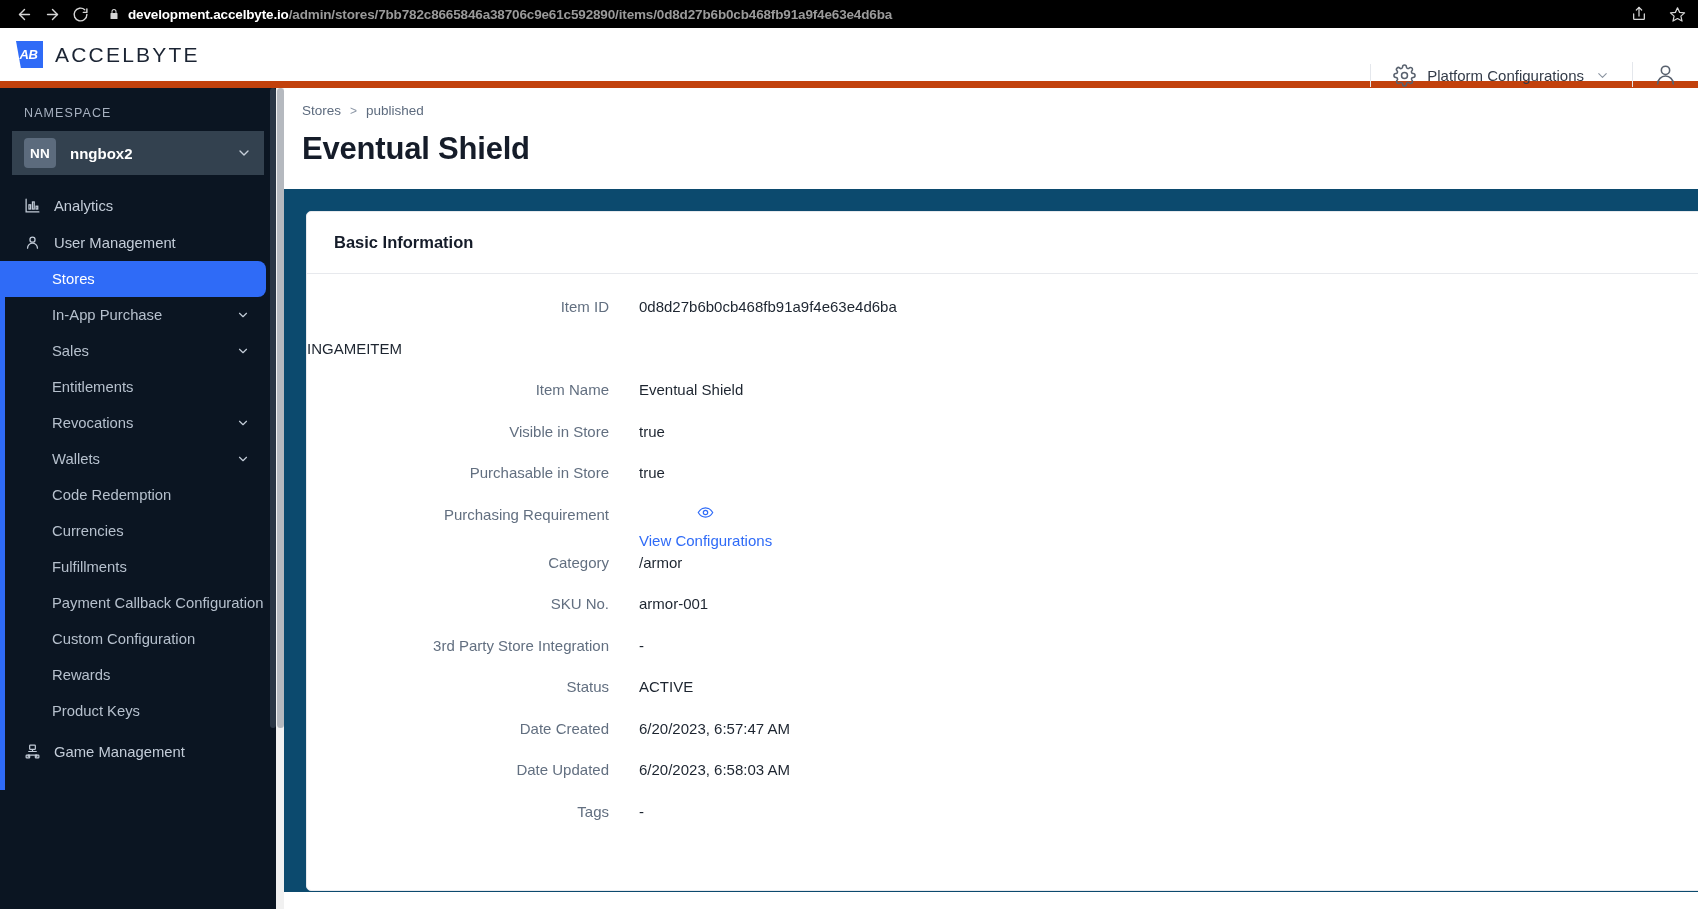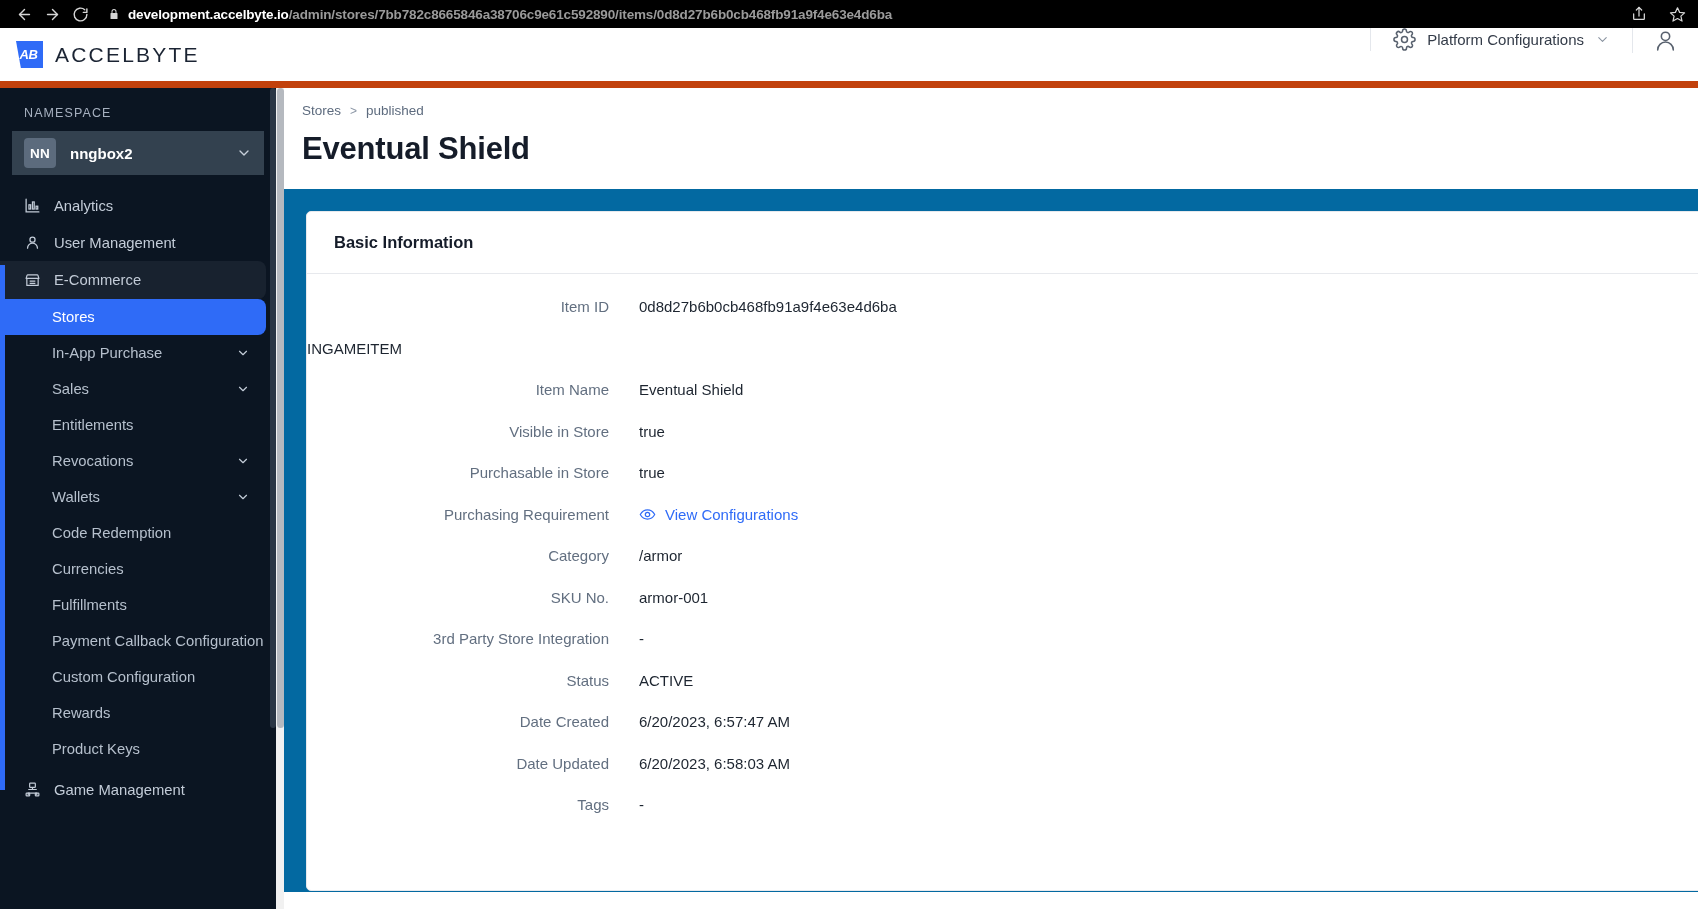--- a/index.html
+++ b/index.html
@@ -55,21 +55,21 @@
     color: #ffffff; font-size: 13px; font-weight: 700;
     font-style: italic; letter-spacing: -0.5px;
     transform: translateX(-1px);
   }
   .brand-name {
     font-size: 21px; color: #1b2433;
     letter-spacing: 2.2px; font-weight: 400;
   }
   .header-right {
     position: absolute; right: 0; top: 0; height: 59px;
-    display: flex; align-items: flex-start;
+    display: flex; align-items: flex-end;
   }
   .platform-config {
     display: flex; align-items: center; gap: 11px;
     padding: 0 22px;
     border-left: 1px solid #e4e7ec;
     cursor: pointer;
   }
   .platform-config-label { font-size: 15px; color: #333b48; }
   .account-btn {
     display: flex; align-items: center; justify-content: center;
@@ -195,21 +195,21 @@
   .crumb a { color: #5d6b7e; text-decoration: none; cursor: pointer; }
   .crumb .sep { color: #8b96a5; font-size: 12px; }
 
   .page-title {
     font-size: 31px; font-weight: 700; color: #151c29;
     padding: 13px 0 0 18px; letter-spacing: -0.2px;
   }
 
   .content-area {
     margin-top: 22px;
-    background: #0369a1;
+    background: #0c4a6e;
     height: 703px;
     padding: 22px 0 0 22px;
   }
   .card {
     background: #ffffff;
     border: 1px solid #e7e9ed;
     border-radius: 5px;
     width: 1400px;
     min-height: 680px;
   }
@@ -233,21 +233,21 @@
     padding-right: 30px;
     line-height: 22px;
   }
   .field-value {
     font-size: 15px; color: #1d2530;
     line-height: 22px;
     text-align: right;
   }
   .link-value {
     display: inline-flex; align-items: center; gap: 9px;
-    color: #2f6bf7; cursor: pointer;
+    color: #2f6bf7; cursor: pointer; flex-direction: column;
   }
   .link-value .lbl { font-size: 15px; }
 </style>
 </head>
 <body>
 
 <div class="browser-bar">
   <div class="nav-btn">
     <svg width="17" height="17" viewBox="0 0 24 24" fill="none" stroke="currentColor" stroke-width="2" stroke-linecap="round" stroke-linejoin="round">
         <path d="M19 12H5"></path>
@@ -355,30 +355,20 @@
       <div class="nav-top">
         <span class="ico">
           <svg width="17" height="17" viewBox="0 0 24 24" fill="none" stroke="currentColor" stroke-width="1.8" stroke-linecap="round" stroke-linejoin="round">
               <circle cx="12" cy="8" r="3.6"></circle>
               <path d="M5 20a7 7 0 0 1 14 0"></path>
             </svg>
         </span>
         <span>User Management</span>
       </div>
 
-      <div class="nav-top section-active">
-        <span class="ico">
-          <svg width="17" height="17" viewBox="0 0 24 24" fill="none" stroke="currentColor" stroke-width="1.7" stroke-linejoin="round">
-              <path d="M3 9h18l-1.4-4.5A1 1 0 0 0 18.6 4H5.4a1 1 0 0 0-1 .5L3 9z"></path>
-              <path d="M4 9v10h16V9"></path>
-              <path d="M8 13h8M8 16h8"></path>
-            </svg>
-        </span>
-        <span>E-Commerce</span>
-      </div>
 
       <div class="nav-sub selected">
         <span>Stores</span>
       </div>
 
       <div class="nav-sub">
         <span>In-App Purchase</span>
         <span class="caret">
           <svg width="14" height="14" viewBox="0 0 24 24" fill="none" stroke="currentColor" stroke-width="2" stroke-linecap="round" stroke-linejoin="round">
               <polyline points="6 9 12 15 18 9"></polyline>

